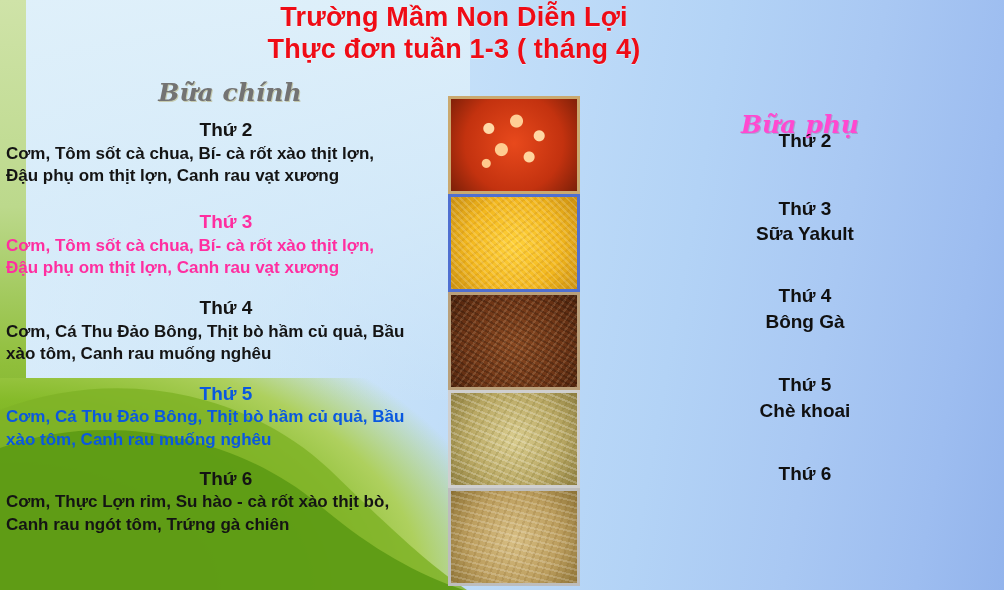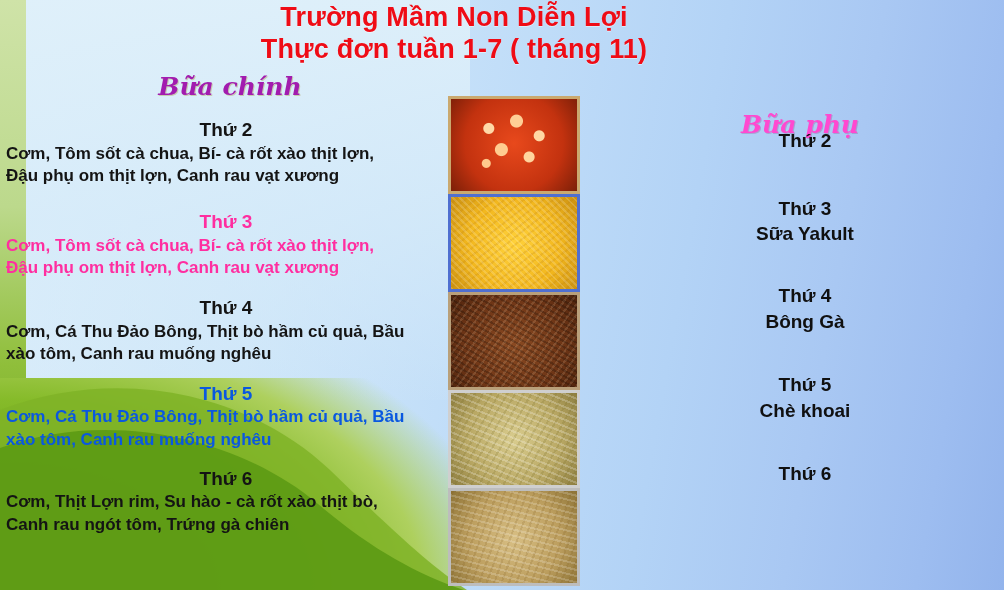--- a/index.html
+++ b/index.html
@@ -64,28 +64,28 @@
     color: #ef0c16;
     font-weight: bold;
     font-size: 27px;
     text-shadow: 0 1px 0 rgba(255,255,255,.45);
     letter-spacing: .2px;
   }
 
   #col-main-head {
     position: absolute;
     left: 120px;
-    top: 72px;
+    top: 78px;
     width: 220px;
     text-align: center;
     font-family: "DejaVu Serif", serif;
     font-style: italic;
     font-weight: bold;
     font-size: 25px;
-    color: #a21caf;
+    color: #737373;
     text-shadow: 1px 1px 0 rgba(160,140,40,.35);
   }
   #col-side-head {
     position: absolute;
     left: 690px;
     top: 78px;
     width: 220px;
     text-align: center;
     font-family: "DejaVu Serif", serif;
     font-style: italic;
@@ -223,21 +223,21 @@
 <div id="bg-soft-left"></div>
 <div id="bg-green-strip"></div>
 <div id="bg-green-blob"></div>
 <svg id="bg-green-curve" viewBox="0 0 470 240" preserveAspectRatio="none">
   <path d="M0,58 C120,12 250,42 330,118 C390,176 430,214 470,240 L470,240 L0,240 Z" fill="#7fb327" opacity="0.85"></path>
   <path d="M0,96 C110,56 240,86 318,152 C372,198 420,224 470,240 L0,240 Z" fill="#5c9a14" opacity="0.9"></path>
 </svg>
 
 <div id="title-block">
   <div class="title-line">Trường Mầm Non Diễn Lợi</div>
-  <div class="title-line">Thực đơn tuần 1-7 ( tháng 11)</div>
+  <div class="title-line">Thực đơn tuần 1-3 ( tháng 4)</div>
 </div>
 
 <div id="col-main-head">Bữa chính</div>
 <div id="col-side-head">Bữa phụ</div>
 
 <div id="main-column">
   <div class="menu-entry e1">
     <div class="menu-day">Thứ 2</div>
     <div class="menu-dishes">Cơm, Tôm sốt cà chua, Bí- cà rốt xào thịt lợn,</div>
     <div class="menu-dishes">Đậu phụ om thịt lợn, Canh rau vạt xương</div>
@@ -252,21 +252,21 @@
     <div class="menu-dishes">Cơm, Cá Thu Đảo Bông, Thịt bò hầm củ quả, Bầu</div>
     <div class="menu-dishes">xào tôm, Canh rau muống nghêu</div>
   </div>
   <div class="menu-entry e4">
     <div class="menu-day">Thứ 5</div>
     <div class="menu-dishes">Cơm, Cá Thu Đảo Bông, Thịt bò hầm củ quả, Bầu</div>
     <div class="menu-dishes">xào tôm, Canh rau muống nghêu</div>
   </div>
   <div class="menu-entry e5">
     <div class="menu-day">Thứ 6</div>
-    <div class="menu-dishes">Cơm, Thịt Lợn rim, Su hào - cà rốt xào thịt bò,</div>
+    <div class="menu-dishes">Cơm, Thực Lợn rim, Su hào - cà rốt xào thịt bò,</div>
     <div class="menu-dishes">Canh rau ngót tôm, Trứng gà chiên</div>
   </div>
 </div>
 
 <div id="photo-strip">
   <div class="photo p1">
       <div class="inner"></div>
     </div>
   <div class="photo p2">
       <div class="inner"></div>

